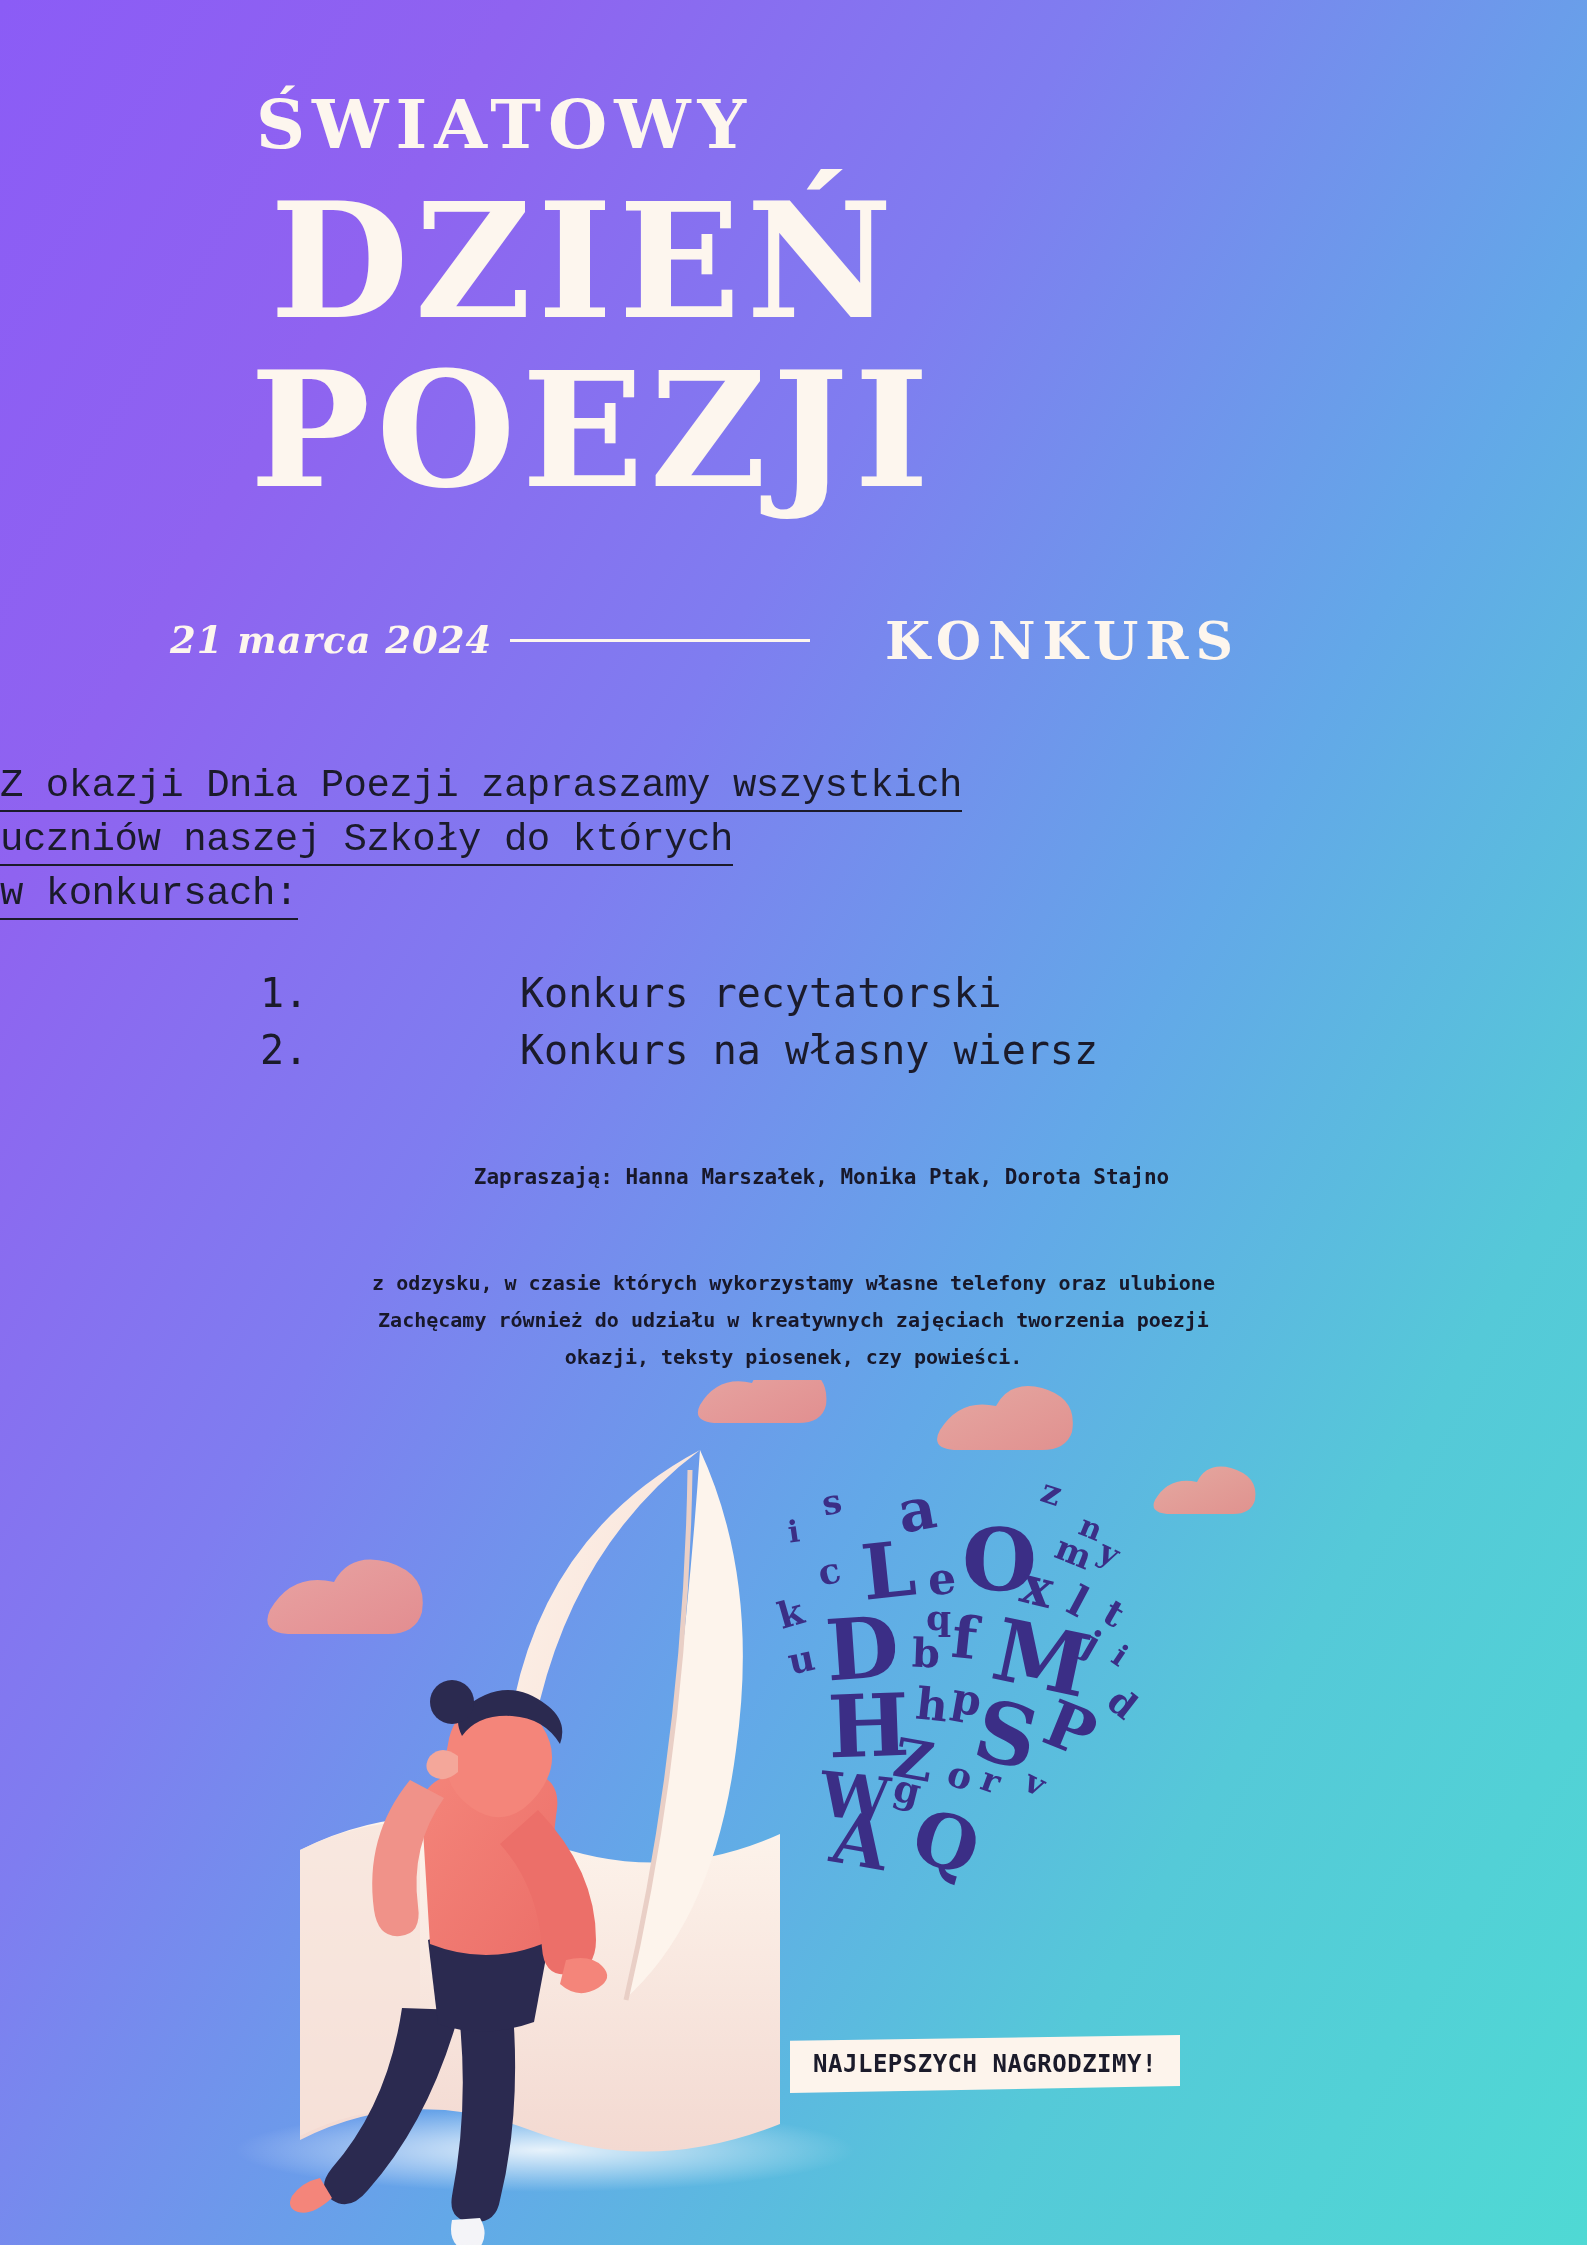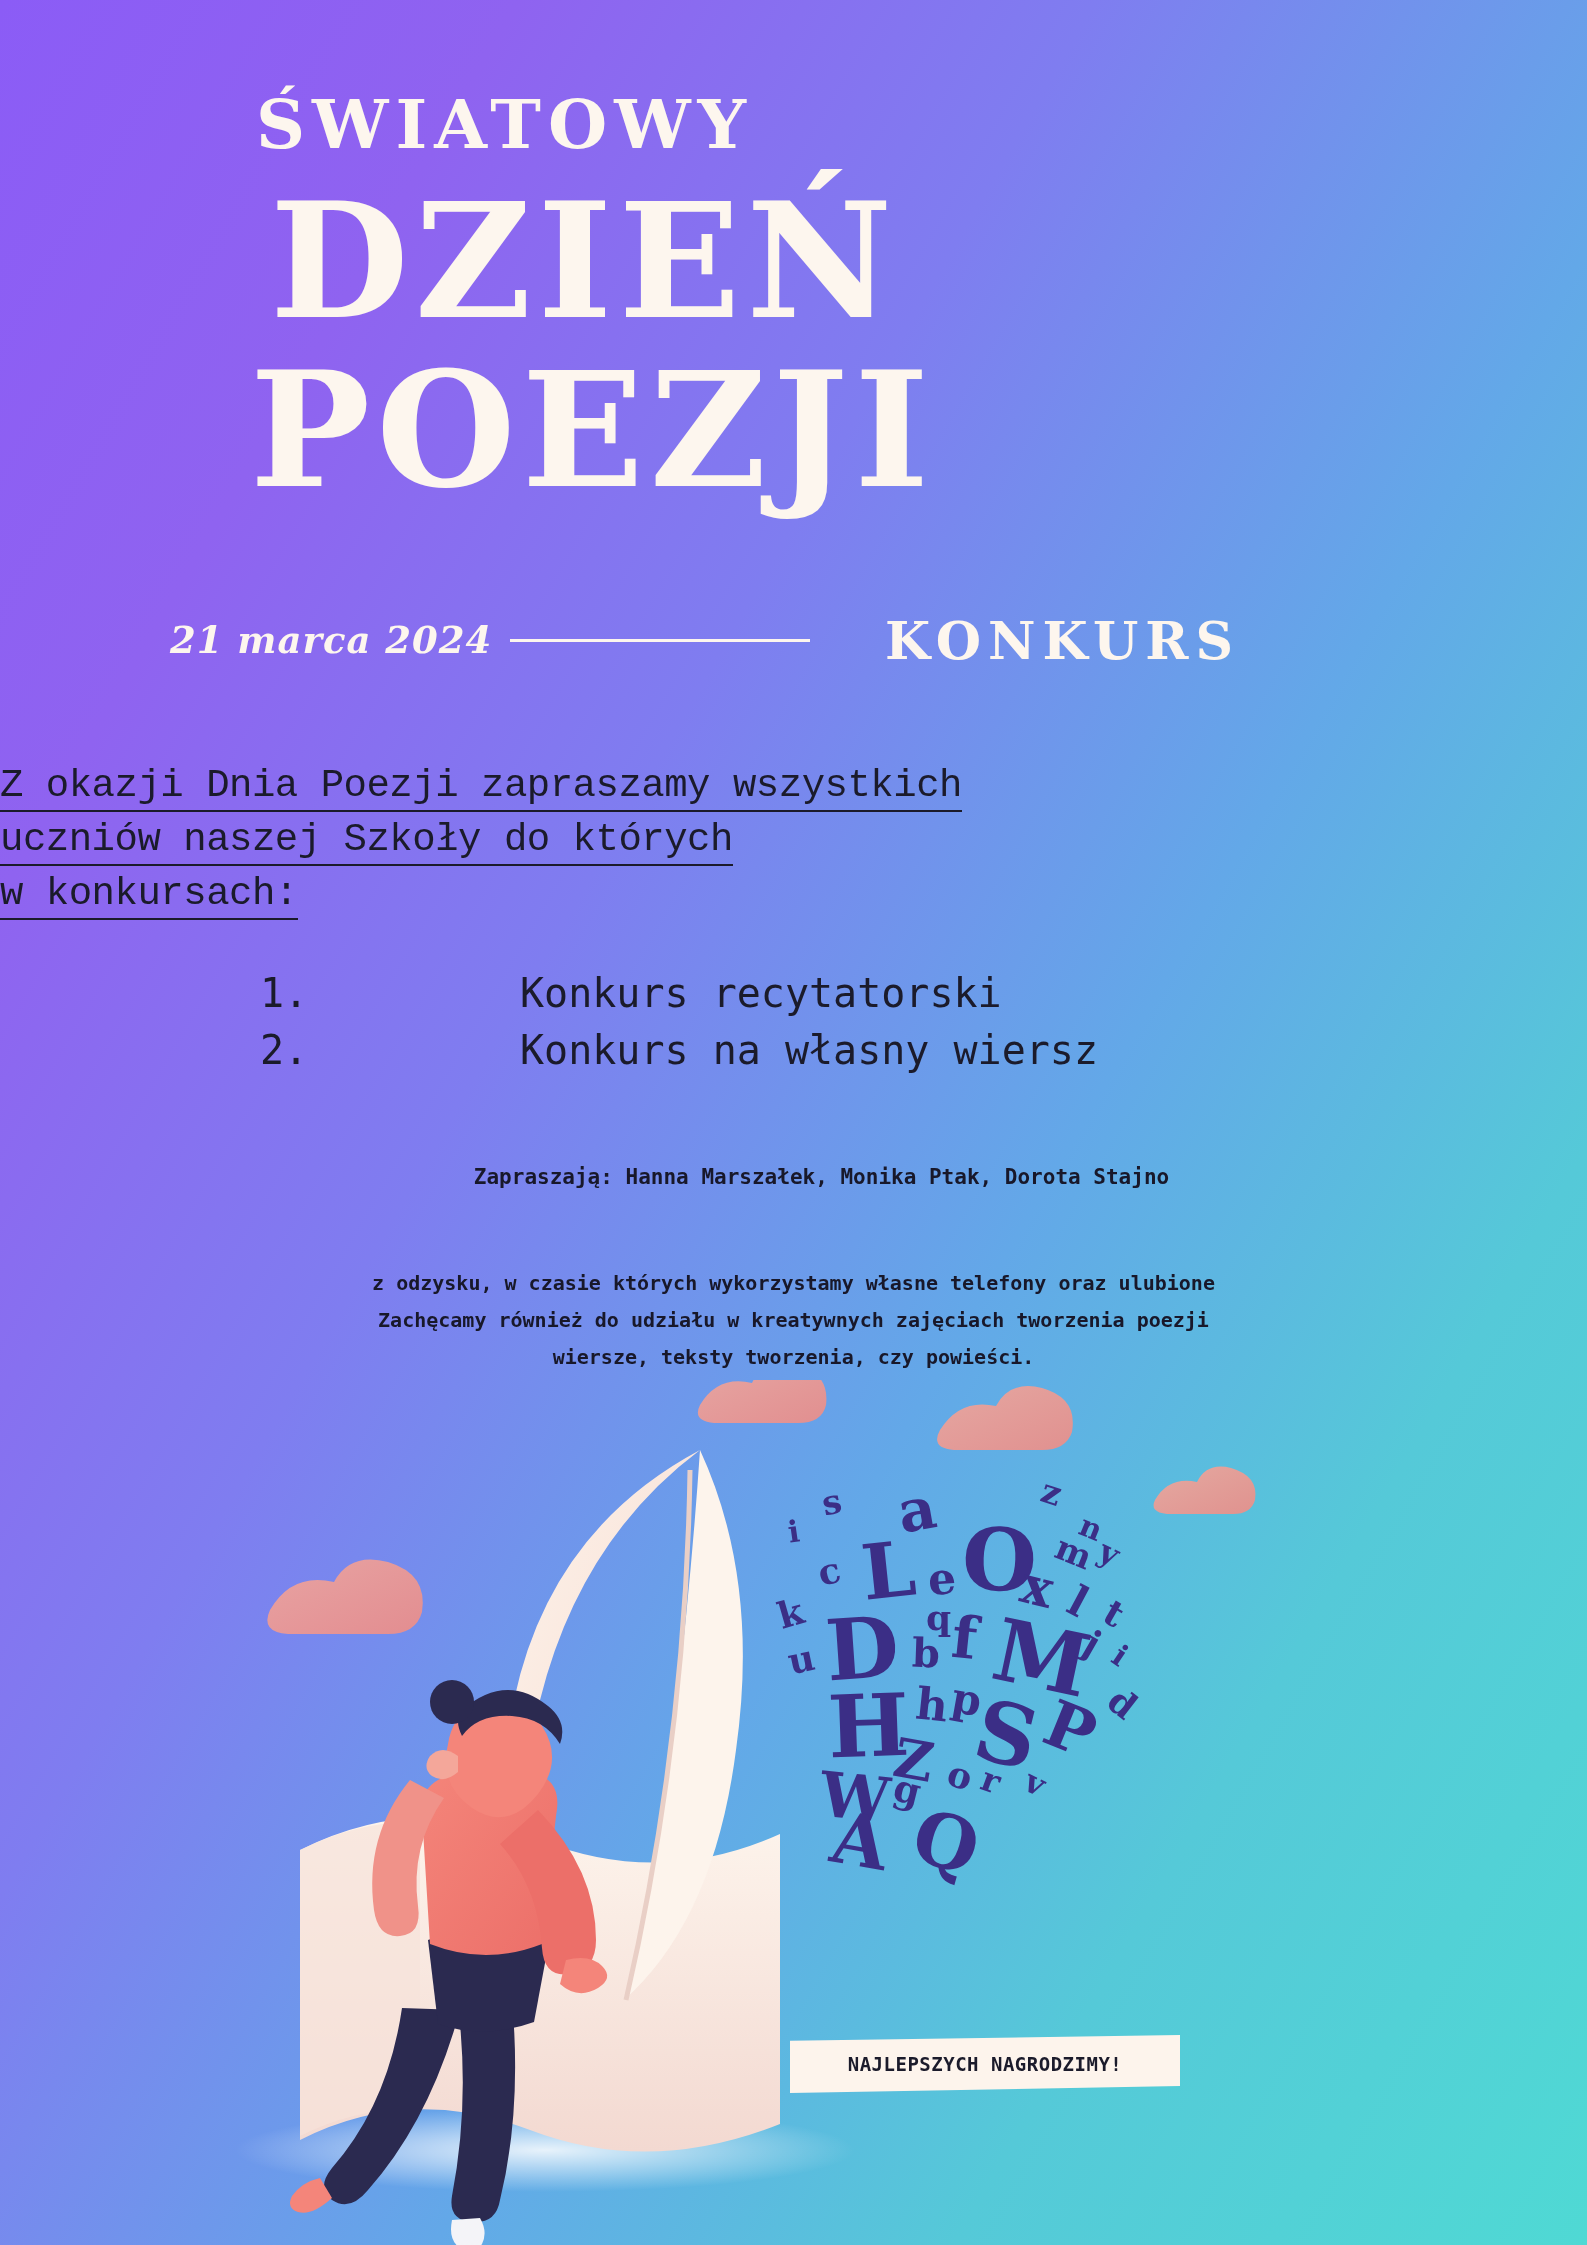--- a/index.html
+++ b/index.html
@@ -170,21 +170,21 @@
     left: 790px;
     top: 655px;
     width: 390px;
     height: 58px;
     background: #fdf4ec;
     display: flex;
     align-items: center;
     justify-content: center;
     font-family: "DejaVu Sans Mono", monospace;
     font-weight: 700;
-    font-size: 19px;
+    font-size: 24px;
     color: #1b1b2b;
     letter-spacing: 0.5px;
     clip-path: polygon(0 10%, 100% 0, 100% 88%, 0 100%);
   }
   .letters {
     position: absolute;
     left: 770px;
     top: 95px;
     width: 560px;
     height: 600px;
@@ -229,21 +229,21 @@
       <div class="contest-num">2.</div>
       <div class="contest-label">Konkurs na własny wiersz</div>
     </div>
   </div>
 
   <div class="organisers">Zapraszają: Hanna Marszałek, Monika Ptak, Dorota Stajno</div>
 
   <div class="note">
     <div>z odzysku, w czasie których wykorzystamy własne telefony oraz ulubione</div>
     <div>Zachęcamy również do udziału w kreatywnych zajęciach tworzenia poezji</div>
-    <div>wiersze, teksty tworzenia, czy powieści.</div>
+    <div>okazji, teksty piosenek, czy powieści.</div>
   </div>
 
   <div class="illus">
     <svg width="1587" height="865" viewBox="0 0 1587 865">
       <defs>
         <linearGradient id="featherG" x1="0" y1="0" x2="1" y2="1">
           <stop offset="0%" stop-color="#fdf3ea"></stop>
           <stop offset="100%" stop-color="#f6d9cf"></stop>
         </linearGradient>
         <linearGradient id="paperG" x1="0" y1="0" x2="0" y2="1">

